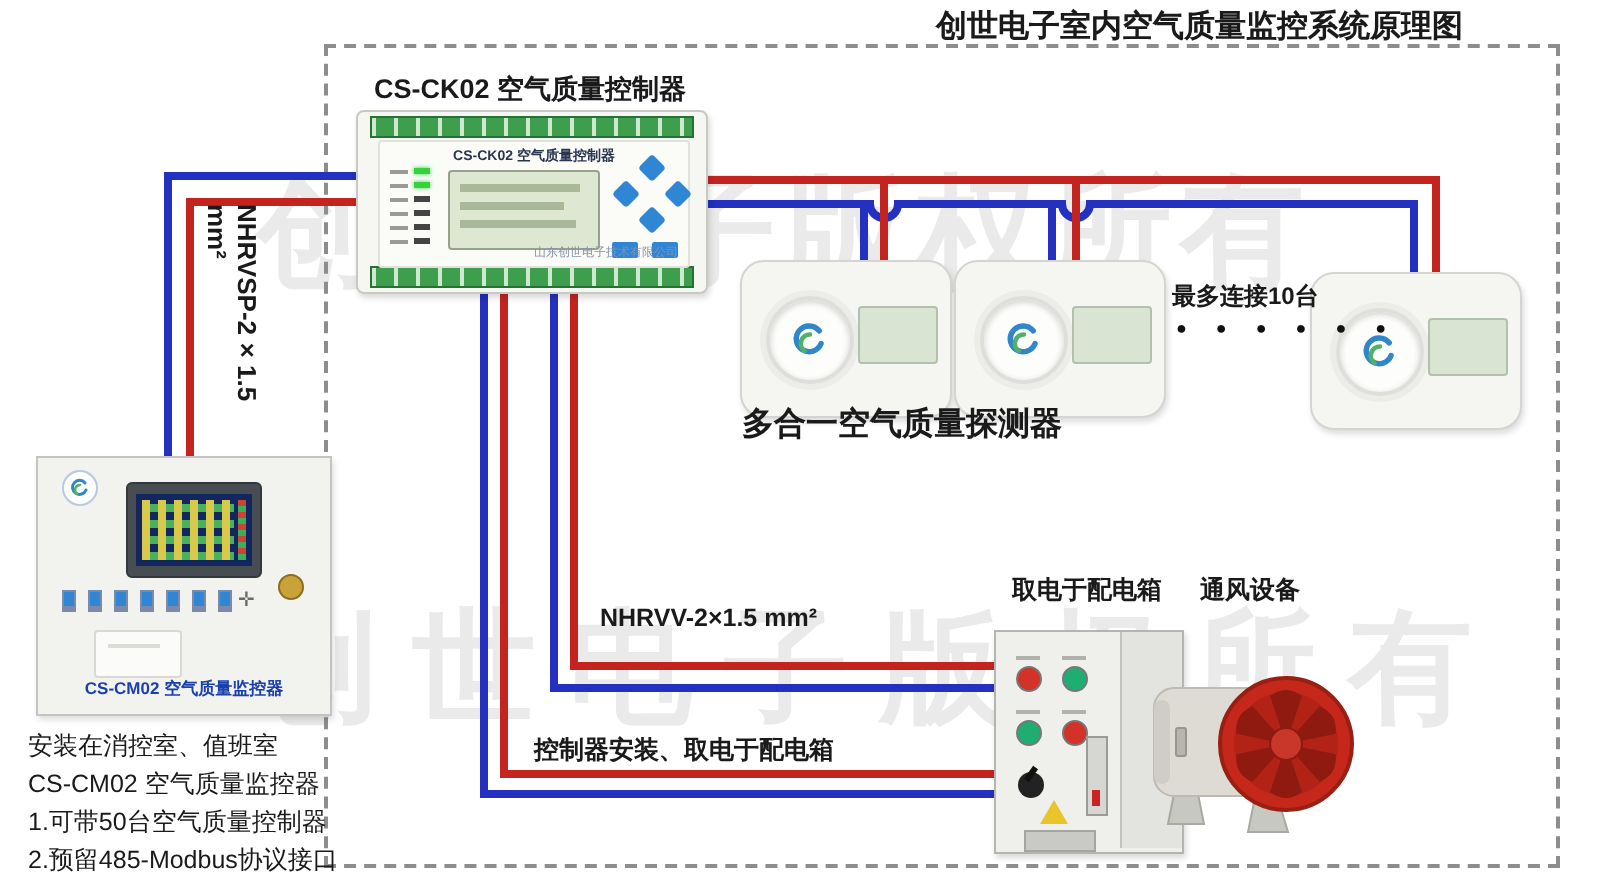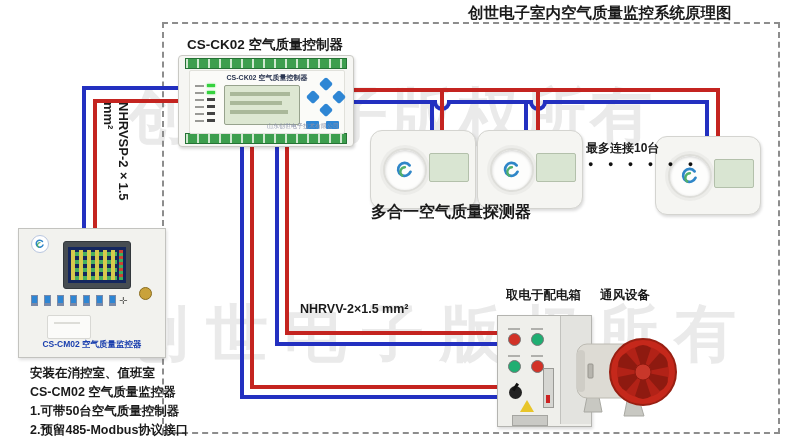--- a/index.html
+++ b/index.html
@@ -83,21 +83,21 @@
   #knob{position:absolute;left:11px;top:70px;width:13px;height:13px;border-radius:50%;background:#222;}
   #knob::after{content:"";position:absolute;left:5px;top:-3px;width:3px;height:8px;background:#111;transform:rotate(35deg);}
   #slot{position:absolute;left:45px;top:52px;width:9px;height:38px;background:#d6d6d2;border:1px solid #9a9a96;}
   #slot::after{content:"";position:absolute;left:2px;bottom:4px;width:4px;height:8px;background:#cc2222;}
   #warn-tri{position:absolute;left:22px;top:84px;width:0;height:0;border-left:7px solid transparent;
     border-right:7px solid transparent;border-bottom:12px solid #e8c52a;}
   #nameplate{position:absolute;left:14px;top:99px;width:34px;height:9px;background:#c9c9c5;border:1px solid #a5a5a1;}
   
   #fan{left:572px;top:330px;z-index:3;}
   
-  #notes{left:30px;top:364px;font-size:12.5px;font-weight:bold;line-height:19px;z-index:4;}
+  #notes{left:14px;top:364px;font-size:12.5px;font-weight:normal;line-height:19px;z-index:4;}
   .dots{font-size:9px;letter-spacing:6px;color:#111;}
 </style>
 </head>
 <body>
 
 <div id="canvas">
 
   <div class="wm wm1">创世电子版权所有</div>
   <div class="wm wm2">创世电子版权所有</div>
 
@@ -224,20 +224,21 @@
         <span class="monled"></span>
         <span class="monled"></span>
     </div>
     <div id="mon-buzzer">✛</div>
     <div id="mon-lock"></div>
     <div id="mon-printer"></div>
     <div id="mon-label">CS-CM02 空气质量监控器</div>
   </div>
 
   <div class="lbl" style="left:300px;top:302px;font-size:12.5px;">NHRVV-2×1.5 mm²</div>
+  <div class="lbl" style="left:267px;top:367px;font-size:12.5px;">控制器安装、取电于配电箱</div>
 
   <div class="lbl" style="left:506px;top:287px;font-size:12.5px;">取电于配电箱</div>
   <div id="fanbox" class="abs">
     <div id="fanbox-door"></div>
     <span class="pbtn-tag" style="left:10px;top:12px;"></span>
     <span class="pbtn-tag" style="left:33px;top:12px;"></span>
     <div class="pbtn red" style="left:10px;top:17px;"></div>
     <div class="pbtn grn" style="left:33px;top:17px;"></div>
     <span class="pbtn-tag" style="left:10px;top:39px;"></span>
     <span class="pbtn-tag" style="left:33px;top:39px;"></span>

